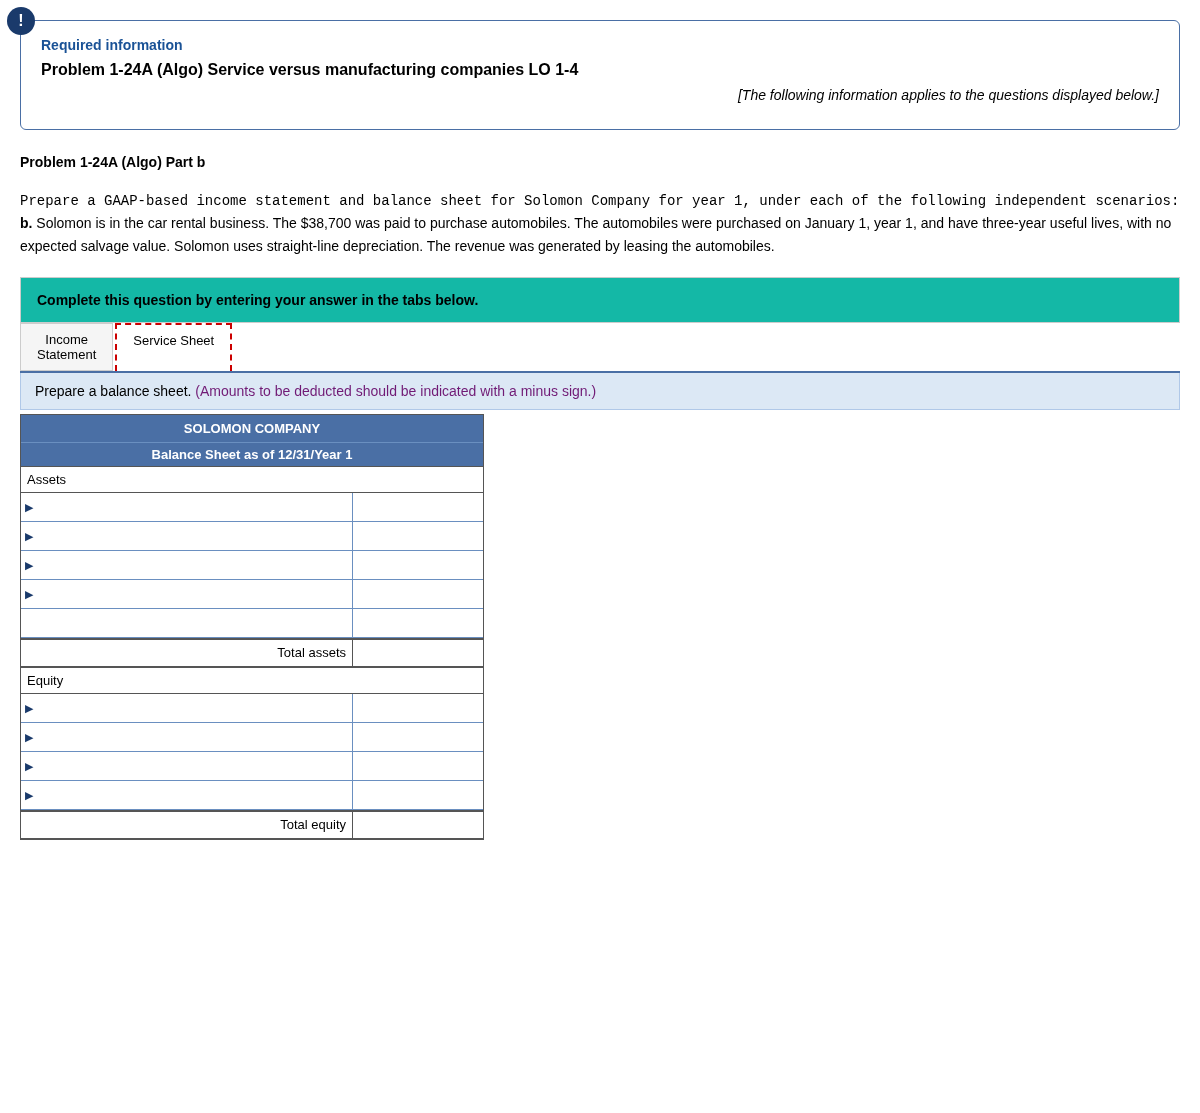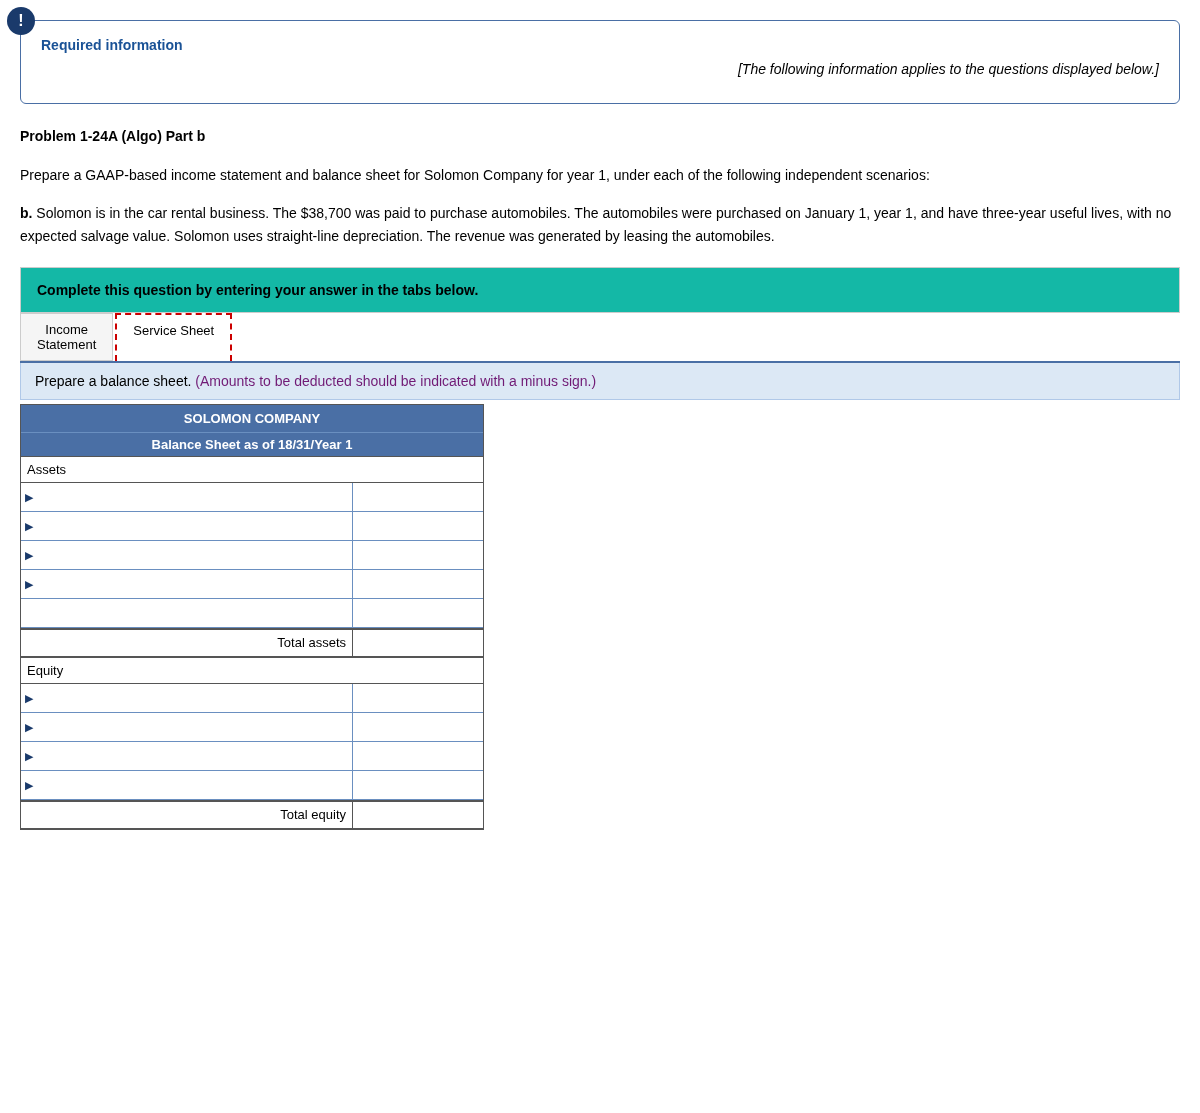--- a/index.html
+++ b/index.html
@@ -59,21 +59,21 @@
 
     
     .problem-part-title {
       font-weight: bold;
       font-size: 14px;
       margin-bottom: 20px;
     }
     .problem-instructions {
       font-size: 14px;
       line-height: 1.6;
-      margin-bottom: 16px;
+      font-family: Liberation Mono, monospace;
     }
     .scenario-text {
       font-size: 14px;
       line-height: 1.6;
       margin-bottom: 20px;
     }
     .scenario-text .bold-b {
       font-weight: bold;
     }
 
@@ -233,20 +233,21 @@
     }
   </style>
 </head>
 <body>
 
 <div class="alert-box">
   <div class="alert-icon">
     <span>!</span>
   </div>
   <div class="required-info-label">Required information</div>
+  <div class="problem-title-main">Problem 1-24A (Algo) Service versus manufacturing companies LO 1-4</div>
   <div class="problem-subtitle-italic">[The following information applies to the questions displayed below.]</div>
 </div>
 
 <div class="problem-part-title">Problem 1-24A (Algo) Part b</div>
 
 <div style="margin-bottom:12px;"></div>
 
 <div class="problem-instructions">Prepare a GAAP-based income statement and balance sheet for Solomon Company for year 1, under each of the following independent scenarios:</div>
 
 <div class="scenario-text">
@@ -267,21 +268,21 @@
 
 <div class="instruction-bar">
   <span>Prepare a balance sheet.</span>
   <span class="red-text">(Amounts to be deducted should be indicated with a minus sign.)</span>
 </div>
 
 <div class="balance-sheet-wrapper">
 
   <div class="bs-header-company">SOLOMON COMPANY</div>
 
-  <div class="bs-header-subtitle">Balance Sheet as of 18/31/Year 1</div>
+  <div class="bs-header-subtitle">Balance Sheet as of 12/31/Year 1</div>
 
   <div class="bs-section-label">Assets</div>
 
   <div class="input-arrow-row">
     <div class="input-arrow-cell">
       <span class="arrow-indicator">▶</span>
       <input type="text" value="" style="">
     </div>
     <div class="input-value-cell">
       <input type="text" value="" style="">

